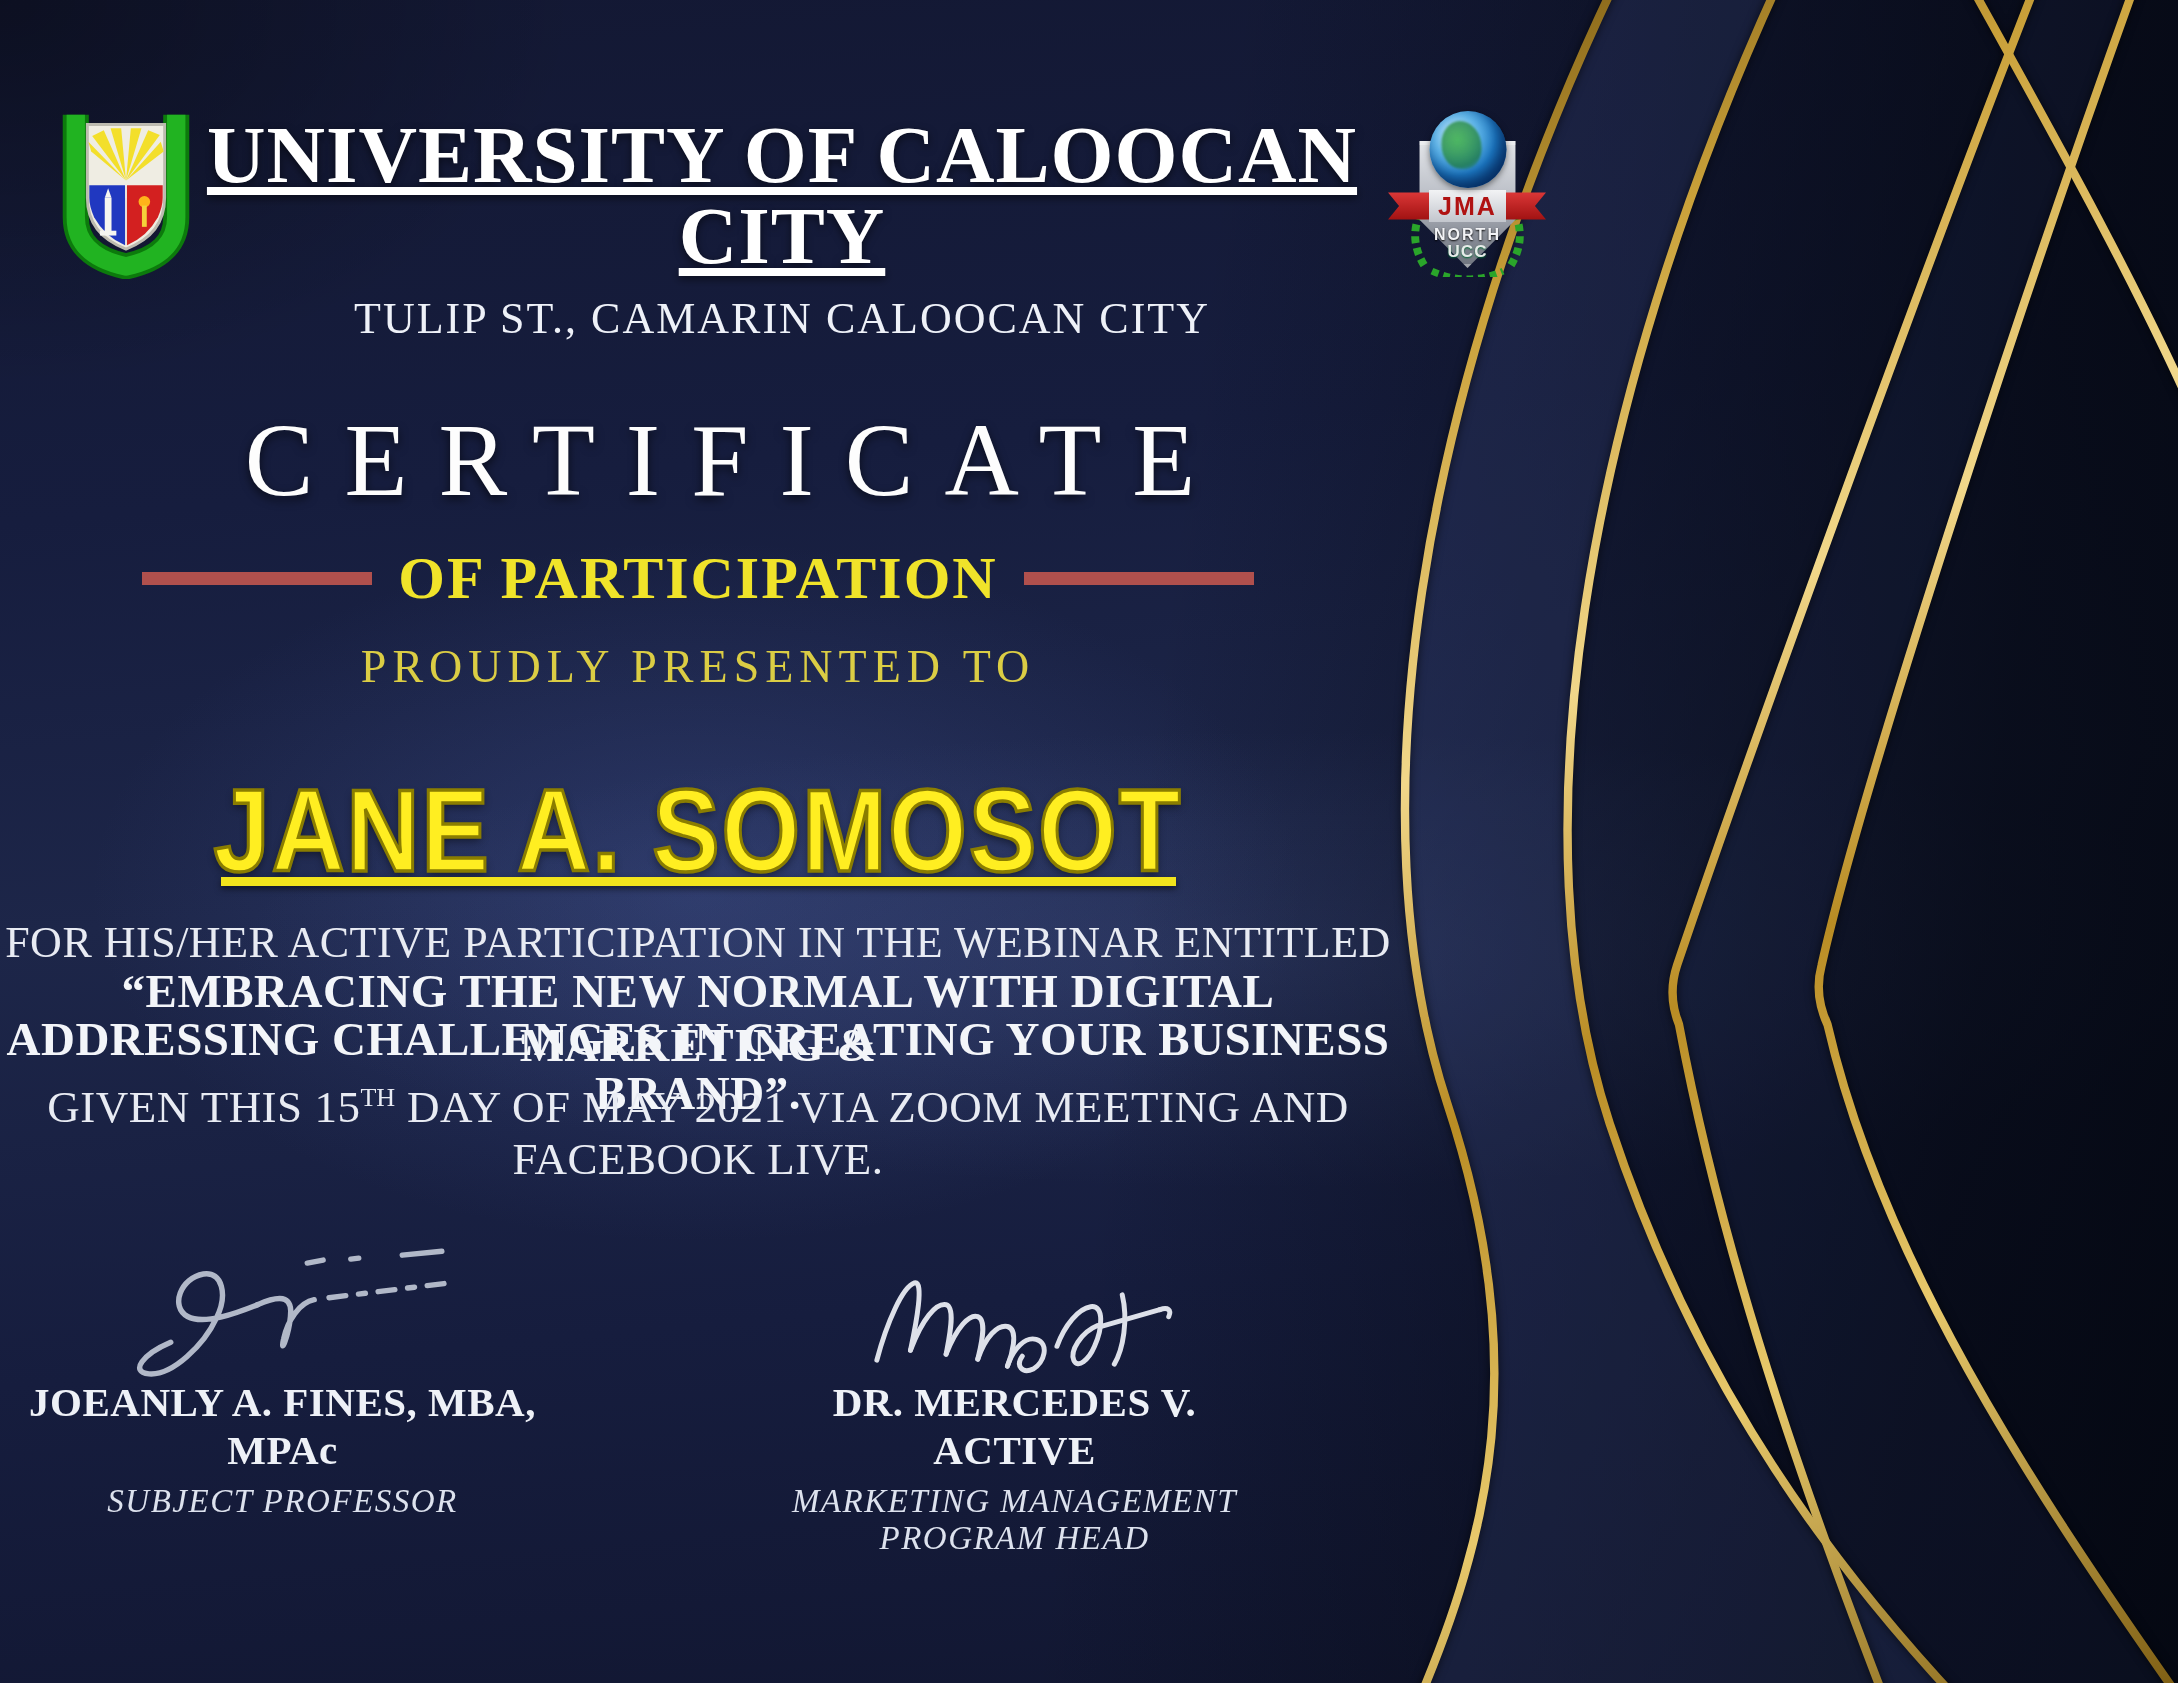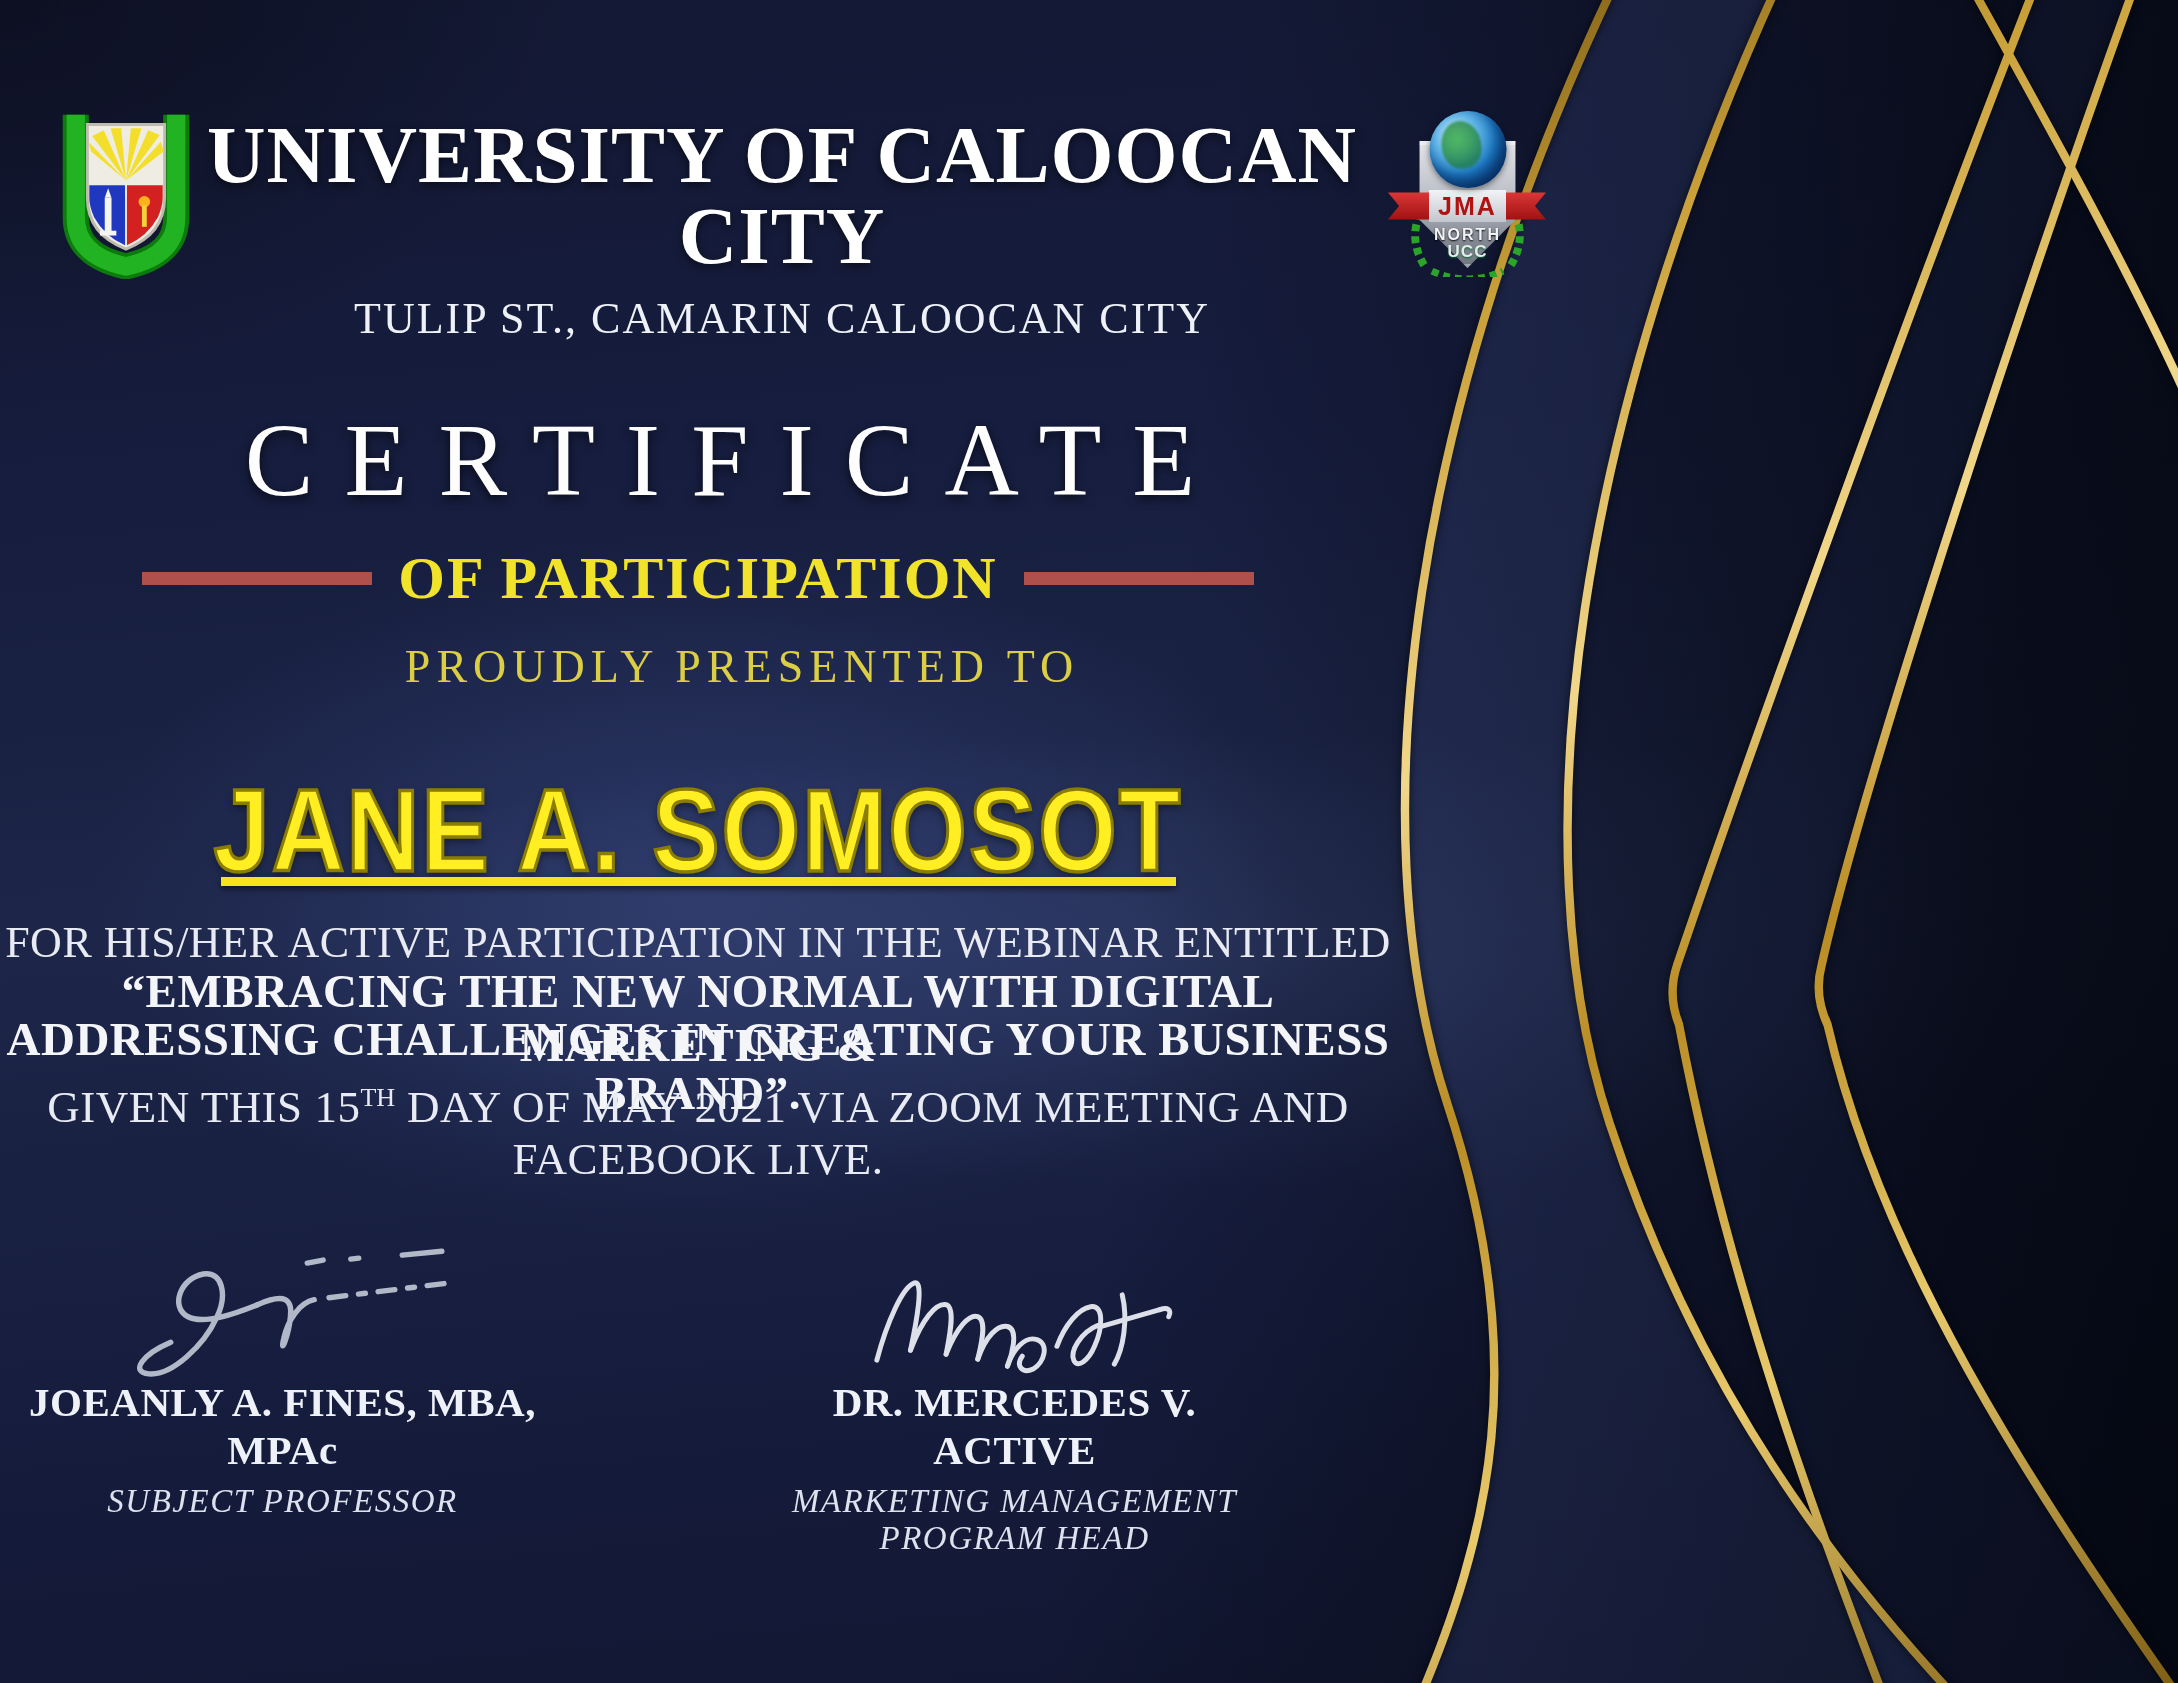--- a/index.html
+++ b/index.html
@@ -12,21 +12,21 @@
   .bg-glow{background:radial-gradient(ellipse 891px 515px at 32% 53%, rgba(66,84,150,.40), rgba(66,84,150,0) 68%);}
   .bg-band{background:radial-gradient(ellipse 1485px 327px at 58% 57%, rgba(96,116,178,.20), rgba(96,116,178,0) 70%);}
   .bg-vignette{background:radial-gradient(ellipse 891px 594px at 0% 0%, rgba(0,0,0,.35), rgba(0,0,0,0) 65%);}
   .bg-right-dark{background:linear-gradient(97deg, rgba(5,8,18,0) 52%, rgba(6,9,20,.38) 68%, rgba(4,7,16,.78) 88%, rgba(3,6,14,.88) 100%);}
   svg.deco{position:absolute;inset:0;}
 
   
   .ucc-logo{position:absolute;left:48px;top:109px;width:156px;height:170px;}
   .header-text{position:absolute;left:188px;top:115px;width:1188px;text-align:center;color:#fff;}
   .uni-name{font-size:81px;font-weight:700;letter-spacing:1px;line-height:1;margin:0;
-    text-shadow:0 3px 8px rgba(0,0,0,.55);}
+    text-shadow:0 3px 8px rgba(0,0,0,.55);text-decoration:underline;}
   .uni-address{font-size:44px;letter-spacing:2px;color:#eef1f8;margin-top:16px;}
 
   
   .jma-badge{position:absolute;left:1398px;top:115px;width:139px;height:162px;font-family:"Liberation Sans",sans-serif;}
   .jma-shield{position:absolute;left:15px;top:26px;width:109px;height:127px;
     background:linear-gradient(180deg,#e3e5e9 0%,#b9bdc5 45%,#878c96 75%,#6f747e 100%);
     clip-path:polygon(6% 0,94% 0,94% 62%,50% 100%,6% 62%);
     box-shadow:inset 0 0 0 4px rgba(255,255,255,.35);}
   .jma-globe{position:absolute;left:50%;top:-4px;transform:translateX(-50%);width:77px;height:77px;border-radius:50%;
     background:radial-gradient(circle at 34% 32%, #d8f2ff 0%, #5fb4e8 30%, #1c79c4 55%, #0a4a90 85%);
@@ -47,21 +47,21 @@
     font-size:17px;font-weight:700;letter-spacing:1px;color:#e7ebe9;text-shadow:0 1px 2px #063;}
   .jma-wreath{position:absolute;left:0;top:0;width:139px;height:162px;}
 
   
   .abs-center{position:absolute;left:0;width:1396px;text-align:center;}
   .cert-title{top:404px;font-size:103px;line-height:1.1;color:#fdfdfd;letter-spacing:31px;text-indent:15px;
     text-shadow:0 4px 10px rgba(0,0,0,.6);padding-left:30px;}
   .sub-row{top:541px;height:75px;display:flex;align-items:center;justify-content:center;gap:26px;}
   .red-bar{width:230px;height:13px;background:#b0504d;}
   .sub-title{font-size:60px;font-weight:700;color:#f0e32a;letter-spacing:2px;}
-  .presented{top:640px;font-size:46px;color:#dbcd44;letter-spacing:6px;padding-left:44px;}
+  .presented{top:640px;font-size:46px;color:#dbcd44;letter-spacing:6px;}
 
   
   .name{top:764px;font-family:"Liberation Sans",sans-serif;font-weight:700;font-size:101px;
     color:#ffee21;-webkit-text-stroke:3px #8a7d00;letter-spacing:2px;
     transform:scaleY(1.16);transform-origin:50% 0;text-shadow:0 4px 8px rgba(0,0,0,.45);}
   .name-underline{position:absolute;left:221px;top:877px;width:955px;height:9px;background:#f2e41d;
     box-shadow:0 3px 6px rgba(0,0,0,.5);}
 
   
   .body-line{color:#e8ebf3;letter-spacing:0.5px;}

